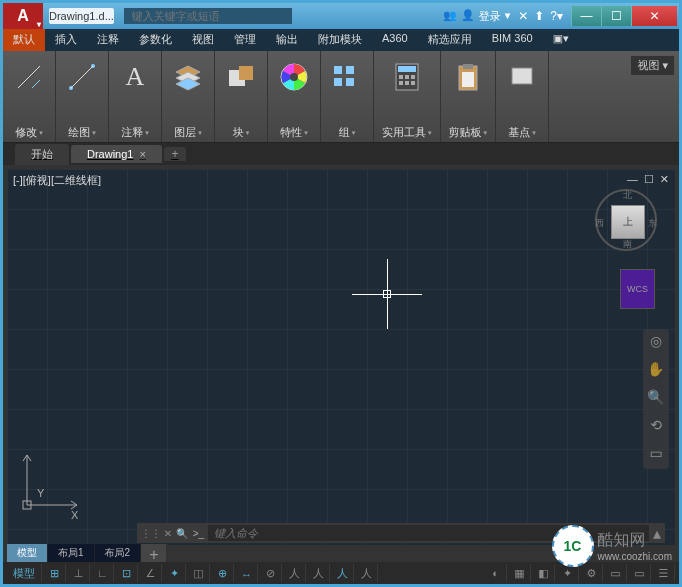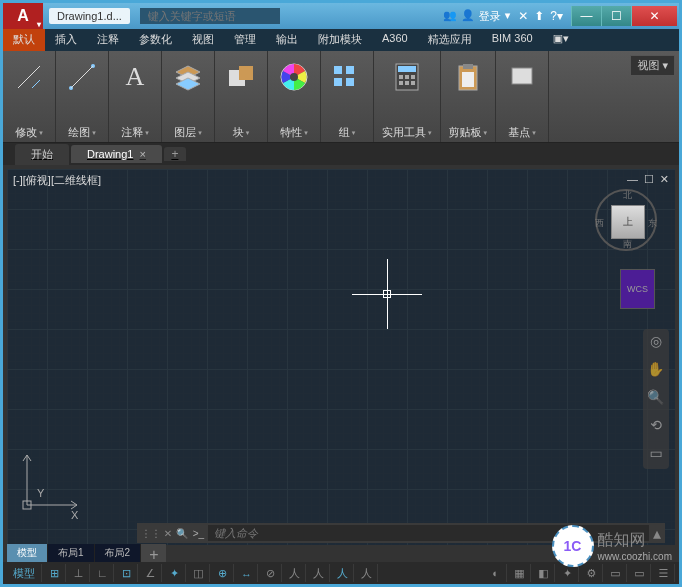--- a/index.html
+++ b/index.html
@@ -3,22 +3,22 @@
 <meta charset="utf-8">
 <style>
 * { margin: 0; padding: 0; box-sizing: border-box; font-family: "Microsoft YaHei", Arial, sans-serif; }
 body { width: 682px; height: 587px; background: #fff; overflow: hidden; position: relative; }
 .window { width: 682px; height: 587px; border: 3px solid #4aa8d8; background: #333; position: relative; }
 
 
 .titlebar { height: 26px; background: linear-gradient(#6bb8e0, #4a98c8); display: flex; align-items: center; }
 .app-icon { width: 40px; height: 26px; background: #b02020; color: #fff; font-weight: bold; font-size: 16px; display: flex; align-items: center; justify-content: center; position: relative; }
 .app-icon::after { content: "▾"; font-size: 8px; position: absolute; bottom: 0; right: 2px; }
-.doc-tab { background: #eaf4fa; padding: 2px 8px; margin-left: 6px; font-size: 11px; color: #333; border-radius: 2px; }
-.search-box { background: #2a5570; color: #9ab; font-size: 11px; padding: 2px 8px; margin-left: 10px; width: 140px; border: none; }
+.doc-tab { background: #eaf4fa; padding: 2px 0; margin-left: 6px; font-size: 11px; color: #333; border-radius: 2px; }
+.search-box { background: #2a5570; color: #9ab; font-size: 11px; padding: 2px 8px; margin-left: 10px; width: 168px; border: none; }
 .tb-right { margin-left: auto; display: flex; align-items: center; gap: 8px; padding-right: 2px; }
 .login-area { color: #fff; font-size: 11px; display: flex; gap: 4px; }
 .tb-icons { display: flex; gap: 6px; color: #fff; font-size: 12px; }
 .win-controls { display: flex; }
 .win-btn { width: 30px; height: 20px; background: linear-gradient(#5aa, #388); display: flex; align-items: center; justify-content: center; color: #fff; font-size: 12px; border-left: 1px solid #6bb; }
 .win-close { background: linear-gradient(#e05050, #c03030); width: 46px; }
 
 
 .menu-tabs { height: 22px; background: #1a3040; display: flex; }
 .menu-tab { padding: 3px 10px; font-size: 11px; color: #ddd; cursor: pointer; }
@@ -78,21 +78,21 @@
 .layout-tab.active { background: #5a8fb0; color: #fff; }
 .layout-add { padding: 2px 8px; color: #999; background: #454545; }
 
 
 .statusbar { position: absolute; bottom: 0; left: 0; right: 0; height: 22px; background: #2a2a2a; display: flex; align-items: center; padding: 0 4px; gap: 2px; }
 .sb-item { width: 22px; height: 18px; display: flex; align-items: center; justify-content: center; font-size: 11px; color: #888; border-right: 1px solid #3a3a3a; }
 .sb-item.on { color: #5ac; }
 
 
 .watermark { position: absolute; bottom: 20px; right: 10px; display: flex; align-items: center; gap: 4px; z-index: 20; }
-.wm-circle { width: 42px; height: 42px; border-radius: 50%; background: #fff; border: 2px dashed #4a90c0; display: flex; align-items: center; justify-content: center; font-weight: bold; font-size: 14px; color: #8b5cf6; }
+.wm-circle { width: 42px; height: 42px; border-radius: 50%; background: #fff; border: 2px dashed #4a90c0; display: flex; align-items: center; justify-content: center; font-weight: bold; font-size: 14px; color: #15803d; }
 .wm-text { font-size: 16px; color: #888; }
 </style>
 </head>
 <body>
 
 <div class="window">
 
   <div class="titlebar">
     <div class="app-icon">A</div>
     <div class="doc-tab">Drawing1.d...</div>

